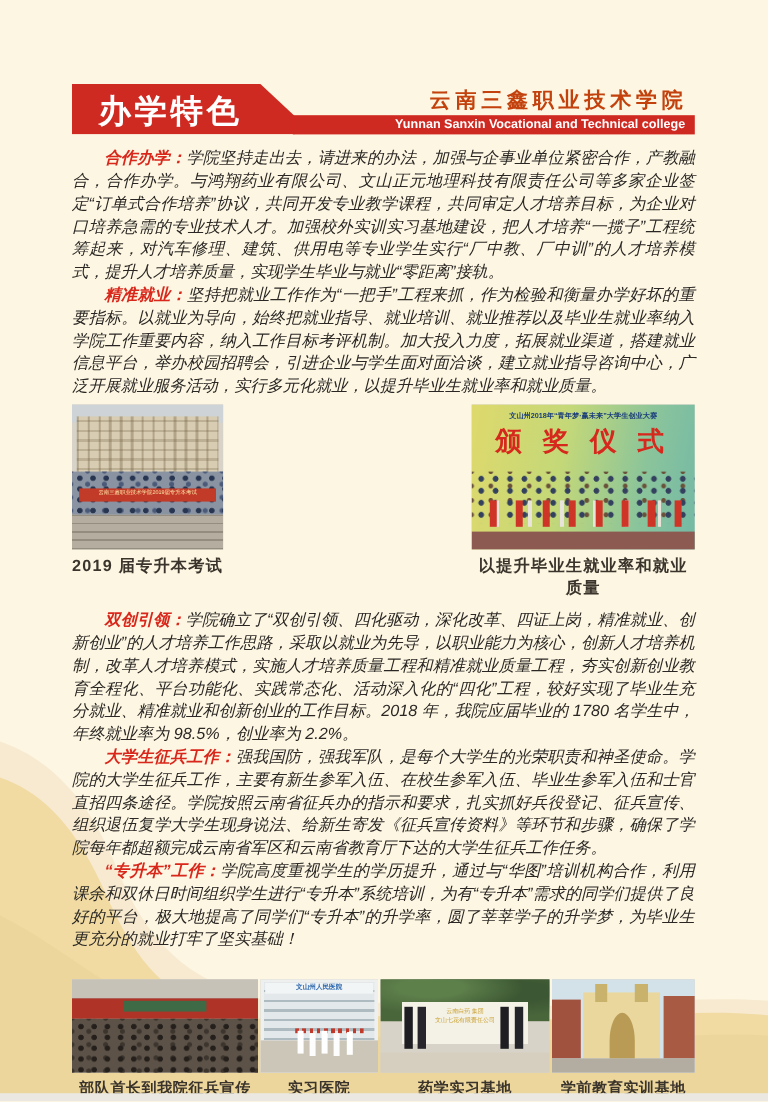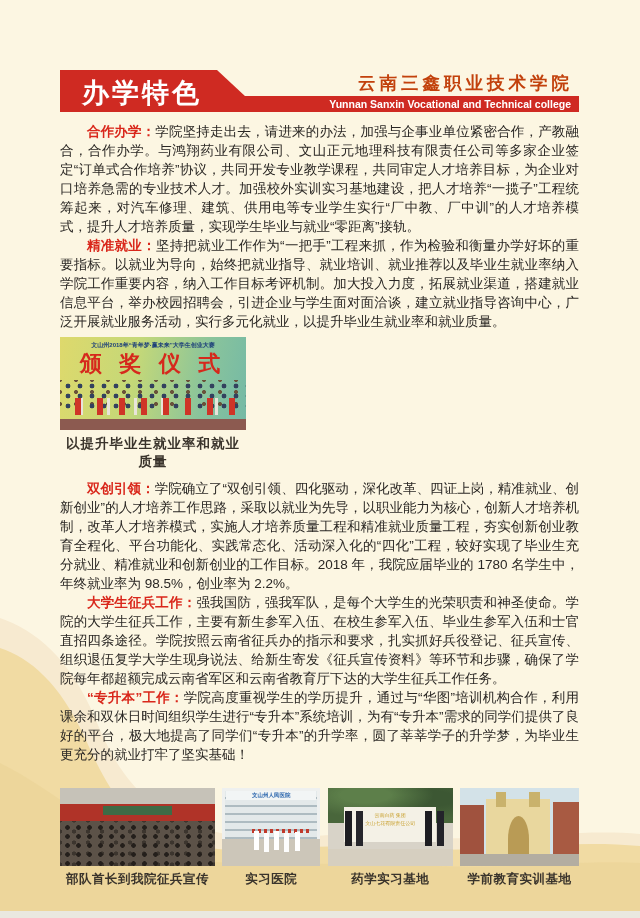--- a/index.html
+++ b/index.html
@@ -16,35 +16,35 @@
     -webkit-clip-path:polygon(0 0,157px 0,186px 27px,186px 42px,0 42px);
     clip-path:polygon(0 0,157px 0,186px 27px,186px 42px,0 42px);}
   .hdr-title{position:absolute;left:22px;top:5px;font-size:27px;font-weight:bold;color:#fff;letter-spacing:3px;}
   .hdr-strip{position:absolute;left:184px;right:0;top:26px;height:16px;background:#cf2a22;}
   .hdr-en{display:block;text-align:right;padding-right:8px;font-size:10.5px;line-height:16px;color:#fff;font-weight:bold;white-space:nowrap;}
   .hdr-cn{position:absolute;right:6px;top:1px;font-size:17.5px;font-weight:bold;color:#c2410c;
     letter-spacing:4px;font-family:"Liberation Serif",serif;white-space:nowrap;}
 
   
   .content{position:absolute;left:60px;top:122px;width:519px;z-index:2;}
-  .para{margin:0;font-size:13.5px;line-height:19px;text-align:justify;text-indent:2em;color:#2a2724;}
+  .para{margin:0;font-size:13.5px;line-height:19px;text-align:justify;text-indent:2em;color:#2a2724;font-style:italic;}
   .lead{color:#d9271b;font-weight:bold;}
 
   
   .prow{display:flex;justify-content:space-between;}
   .prow1{margin:6px 0 8px;}
   .prow2{margin-top:24px;}
   figure{margin:0;}
   .prow1 figcaption{font-size:13.5px;color:#3a342c;text-align:center;margin-top:5px;letter-spacing:1px;font-weight:bold;}
   .prow2 figcaption{font-size:12.5px;color:#3a342c;text-align:center;margin-top:5px;letter-spacing:0.5px;font-weight:bold;}
   .ph{position:relative;overflow:hidden;background:#d8d3c8;}
-  .prow1 .ph{height:93px;}
+  .prow1 .ph{height:121px;}
   .prow2 .ph{height:78px;}
   .f-r1a{width:163px;}.f-r1b{width:126px;}.f-r1c{width:186px;}
-  .f-r2a{width:155px;}.f-r2b{width:98px;}.f-r2c{width:125px;}.f-r2d{width:119px;}
+  .f-r2a{width:155px;}.f-r2b{width:98px;}.f-r2c{width:141px;}.f-r2d{width:119px;}
   .ph > div{position:absolute;}
 
   
   .pa-ceiling{top:0;left:0;right:0;height:13%;background:#d8d3c8;}
   .pa-wall{top:13%;left:0;right:0;height:44%;background:#c63327;}
   .pa-banner{top:25%;left:6%;right:6%;height:14%;background:#d84a36;color:#fff;font-size:6px;
     line-height:13px;text-align:center;white-space:nowrap;overflow:hidden;}
   .pa-people{top:47%;left:8%;right:8%;height:8%;
     background:repeating-linear-gradient(90deg,#3a3f4a 0 5px,#c63327 5px 11px);}
   .pa-table{top:55%;left:3%;right:3%;height:9%;background:#31523a;}
@@ -145,20 +145,30 @@
   </header>
 
   <main class="content">
 
     <p class="para"><b class="lead">合作办学：</b><span>学院坚持走出去，请进来的办法，加强与企事业单位紧密合作，产教融合，合作办学。与鸿翔药业有限公司、文山正元地理科技有限责任公司等多家企业签定“订单式合作培养”协议，共同开发专业教学课程，共同审定人才培养目标，为企业对口培养急需的专业技术人才。加强校外实训实习基地建设，把人才培养“一揽子”工程统筹起来，对汽车修理、建筑、供用电等专业学生实行“厂中教、厂中训”的人才培养模式，提升人才培养质量，实现学生毕业与就业“零距离”接轨。</span></p>
 
     <p class="para"><b class="lead">精准就业：</b><span>坚持把就业工作作为“一把手”工程来抓，作为检验和衡量办学好坏的重要指标。以就业为导向，始终把就业指导、就业培训、就业推荐以及毕业生就业率纳入学院工作重要内容，纳入工作目标考评机制。加大投入力度，拓展就业渠道，搭建就业信息平台，举办校园招聘会，引进企业与学生面对面洽谈，建立就业指导咨询中心，广泛开展就业服务活动，实行多元化就业，以提升毕业生就业率和就业质量。</span></p>
 
     <div class="prow prow1">
 
+      <figure class="f-r1b">
+        <div class="ph">
+          <div class="pb-sky"></div>
+          <div class="pb-building"></div>
+          <div class="pb-crowd"></div>
+          <div class="pb-banner">云南三鑫职业技术学院2019届专升本考试</div>
+          <div class="pb-steps"></div>
+        </div>
+        <figcaption>2019 届专升本考试</figcaption>
+      </figure>
 
       <figure class="f-r1c">
         <div class="ph">
           <div class="pc-bg"></div>
           <div class="pc-event">文山州2018年“青年梦·赢未来”大学生创业大赛</div>
           <div class="pc-big">颁 奖 仪 式</div>
           <div class="pc-crowd"></div>
           <div class="pc-certs"></div>
           <div class="pc-floor"></div>
         </div>

